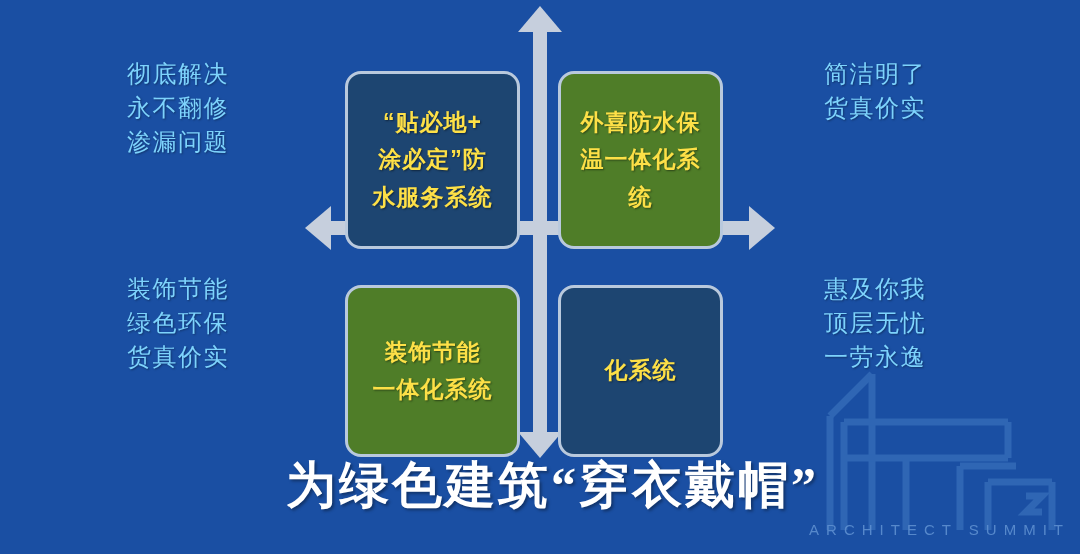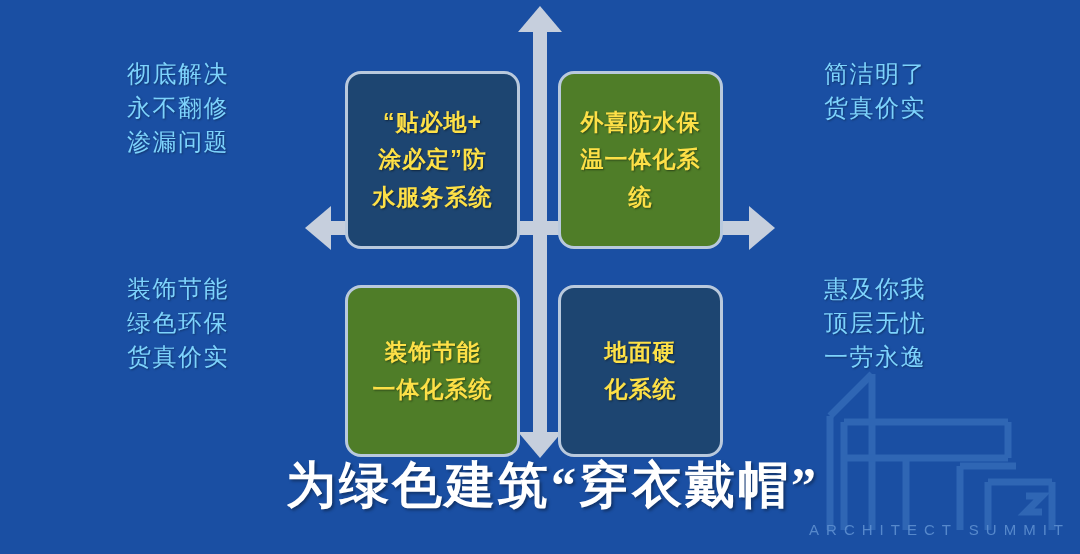--- a/index.html
+++ b/index.html
@@ -195,21 +195,20 @@
     <span class="qline">温一体化系</span>
     <span class="qline">统</span>
   </div>
 
   <div class="qbox green box-bl">
     <span class="qline">装饰节能</span>
     <span class="qline">一体化系统</span>
   </div>
 
   <div class="qbox blue box-br">
-    <span class="qline">地面硬</span>
     <span class="qline">化系统</span>
   </div>
 
   <div class="side-label lbl-tl">
     <span class="sl-line">彻底解决</span>
     <span class="sl-line">永不翻修</span>
     <span class="sl-line">渗漏问题</span>
   </div>
 
   <div class="side-label lbl-bl">

